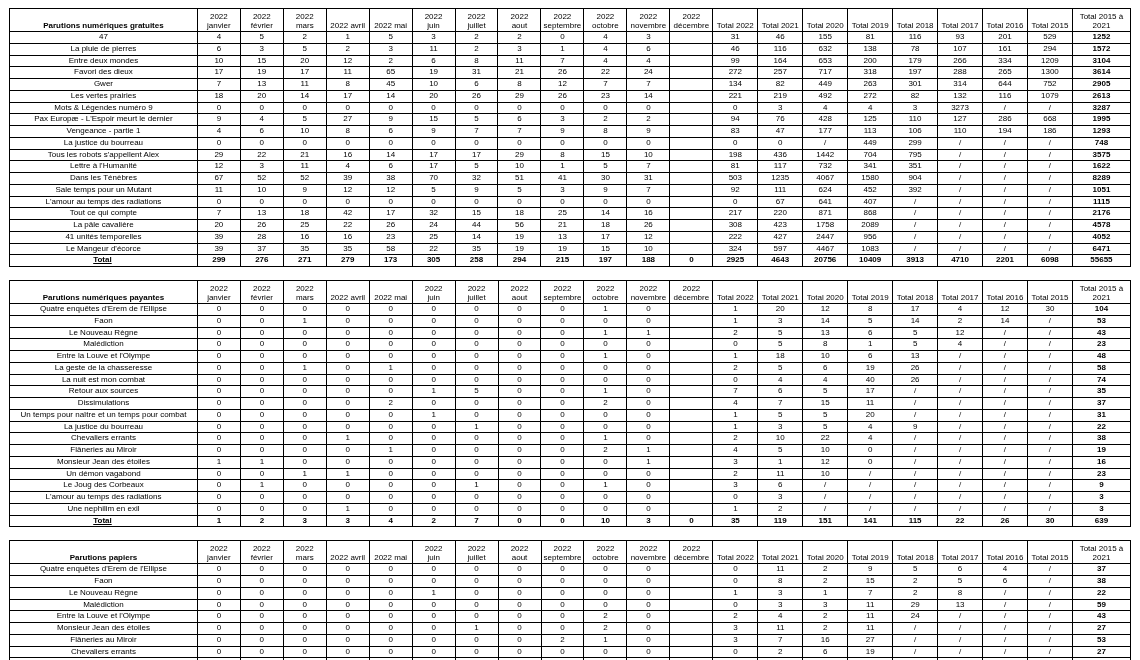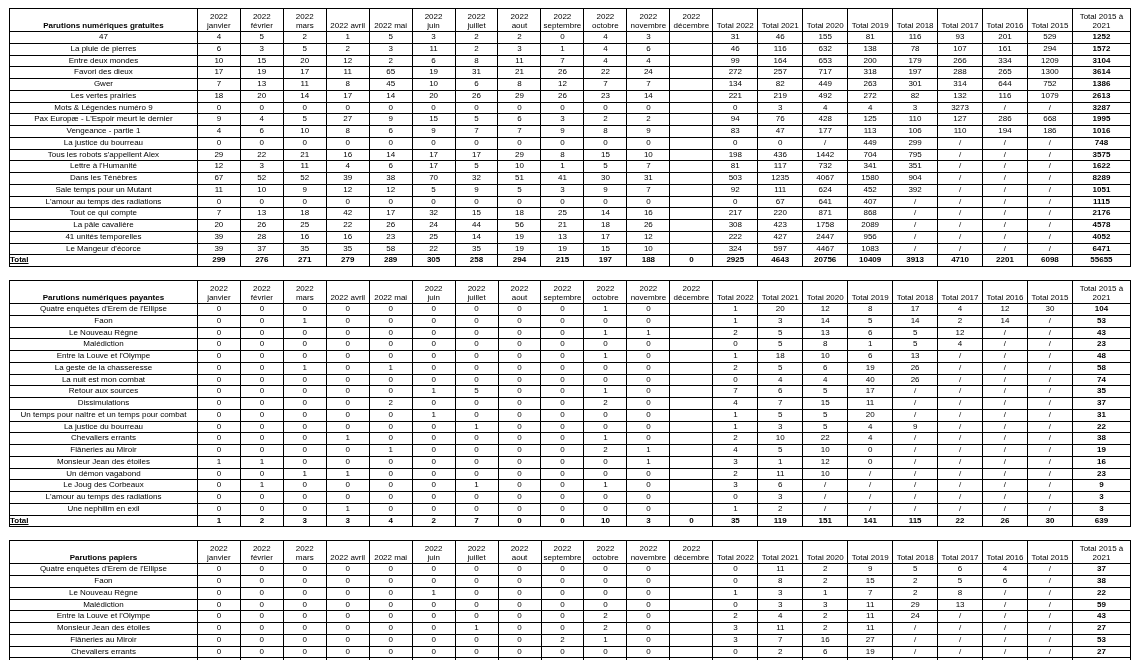--- a/index.html
+++ b/index.html
@@ -7,21 +7,21 @@
   .sheet{padding:8px 9px;}
   table.report{border-collapse:collapse;table-layout:fixed;margin:0 0 13px 0;font-size:8px;}
   table.report th, table.report td{
     border:1px solid #000;padding:0;text-align:center;vertical-align:middle;
     height:10.75px;line-height:1.05;overflow:hidden;white-space:nowrap;font-weight:normal;
   }
   table.report thead th{height:21px;vertical-align:bottom;white-space:pre-line;padding-bottom:1px;}
   table.report thead th.title{font-weight:bold;}
   table.report td.label{text-align:center;}
   table.report tr.total td{font-weight:bold;}
-  table.report tr.total td.label{text-align:left;padding-right:2px;text-decoration:underline;}
+  table.report tr.total td.label{text-align:center;padding-right:2px;text-decoration:underline;}
   table.report td.grand{font-weight:bold;}
 </style>
 </head>
 <body>
 
 <div class="sheet">
   <table class="report">
       <colgroup>
         <col style="width: 188px;">
         <col style="width: 43px;">
@@ -195,21 +195,21 @@
           <td>7</td>
           <td></td>
           <td>134</td>
           <td>82</td>
           <td>449</td>
           <td>263</td>
           <td>301</td>
           <td>314</td>
           <td>644</td>
           <td>752</td>
-          <td class="grand">1386</td>
+          <td class="grand">2905</td>
         </tr>
         <tr>
           <td class="label">Les vertes prairies</td>
           <td>18</td>
           <td>20</td>
           <td>14</td>
           <td>17</td>
           <td>14</td>
           <td>20</td>
           <td>26</td>
@@ -291,21 +291,21 @@
           <td>9</td>
           <td></td>
           <td>83</td>
           <td>47</td>
           <td>177</td>
           <td>113</td>
           <td>106</td>
           <td>110</td>
           <td>194</td>
           <td>186</td>
-          <td class="grand">1016</td>
+          <td class="grand">1293</td>
         </tr>
         <tr>
           <td class="label">La justice du bourreau</td>
           <td>0</td>
           <td>0</td>
           <td>0</td>
           <td>0</td>
           <td>0</td>
           <td>0</td>
           <td>0</td>
@@ -539,21 +539,21 @@
           <td>/</td>
           <td>/</td>
           <td class="grand">6471</td>
         </tr>
         <tr class="total">
           <td class="label">Total</td>
           <td>299</td>
           <td>276</td>
           <td>271</td>
           <td>279</td>
-          <td>289</td>
+          <td>173</td>
           <td>305</td>
           <td>258</td>
           <td>294</td>
           <td>215</td>
           <td>197</td>
           <td>188</td>
           <td>0</td>
           <td>2925</td>
           <td>4643</td>
           <td>20756</td>

